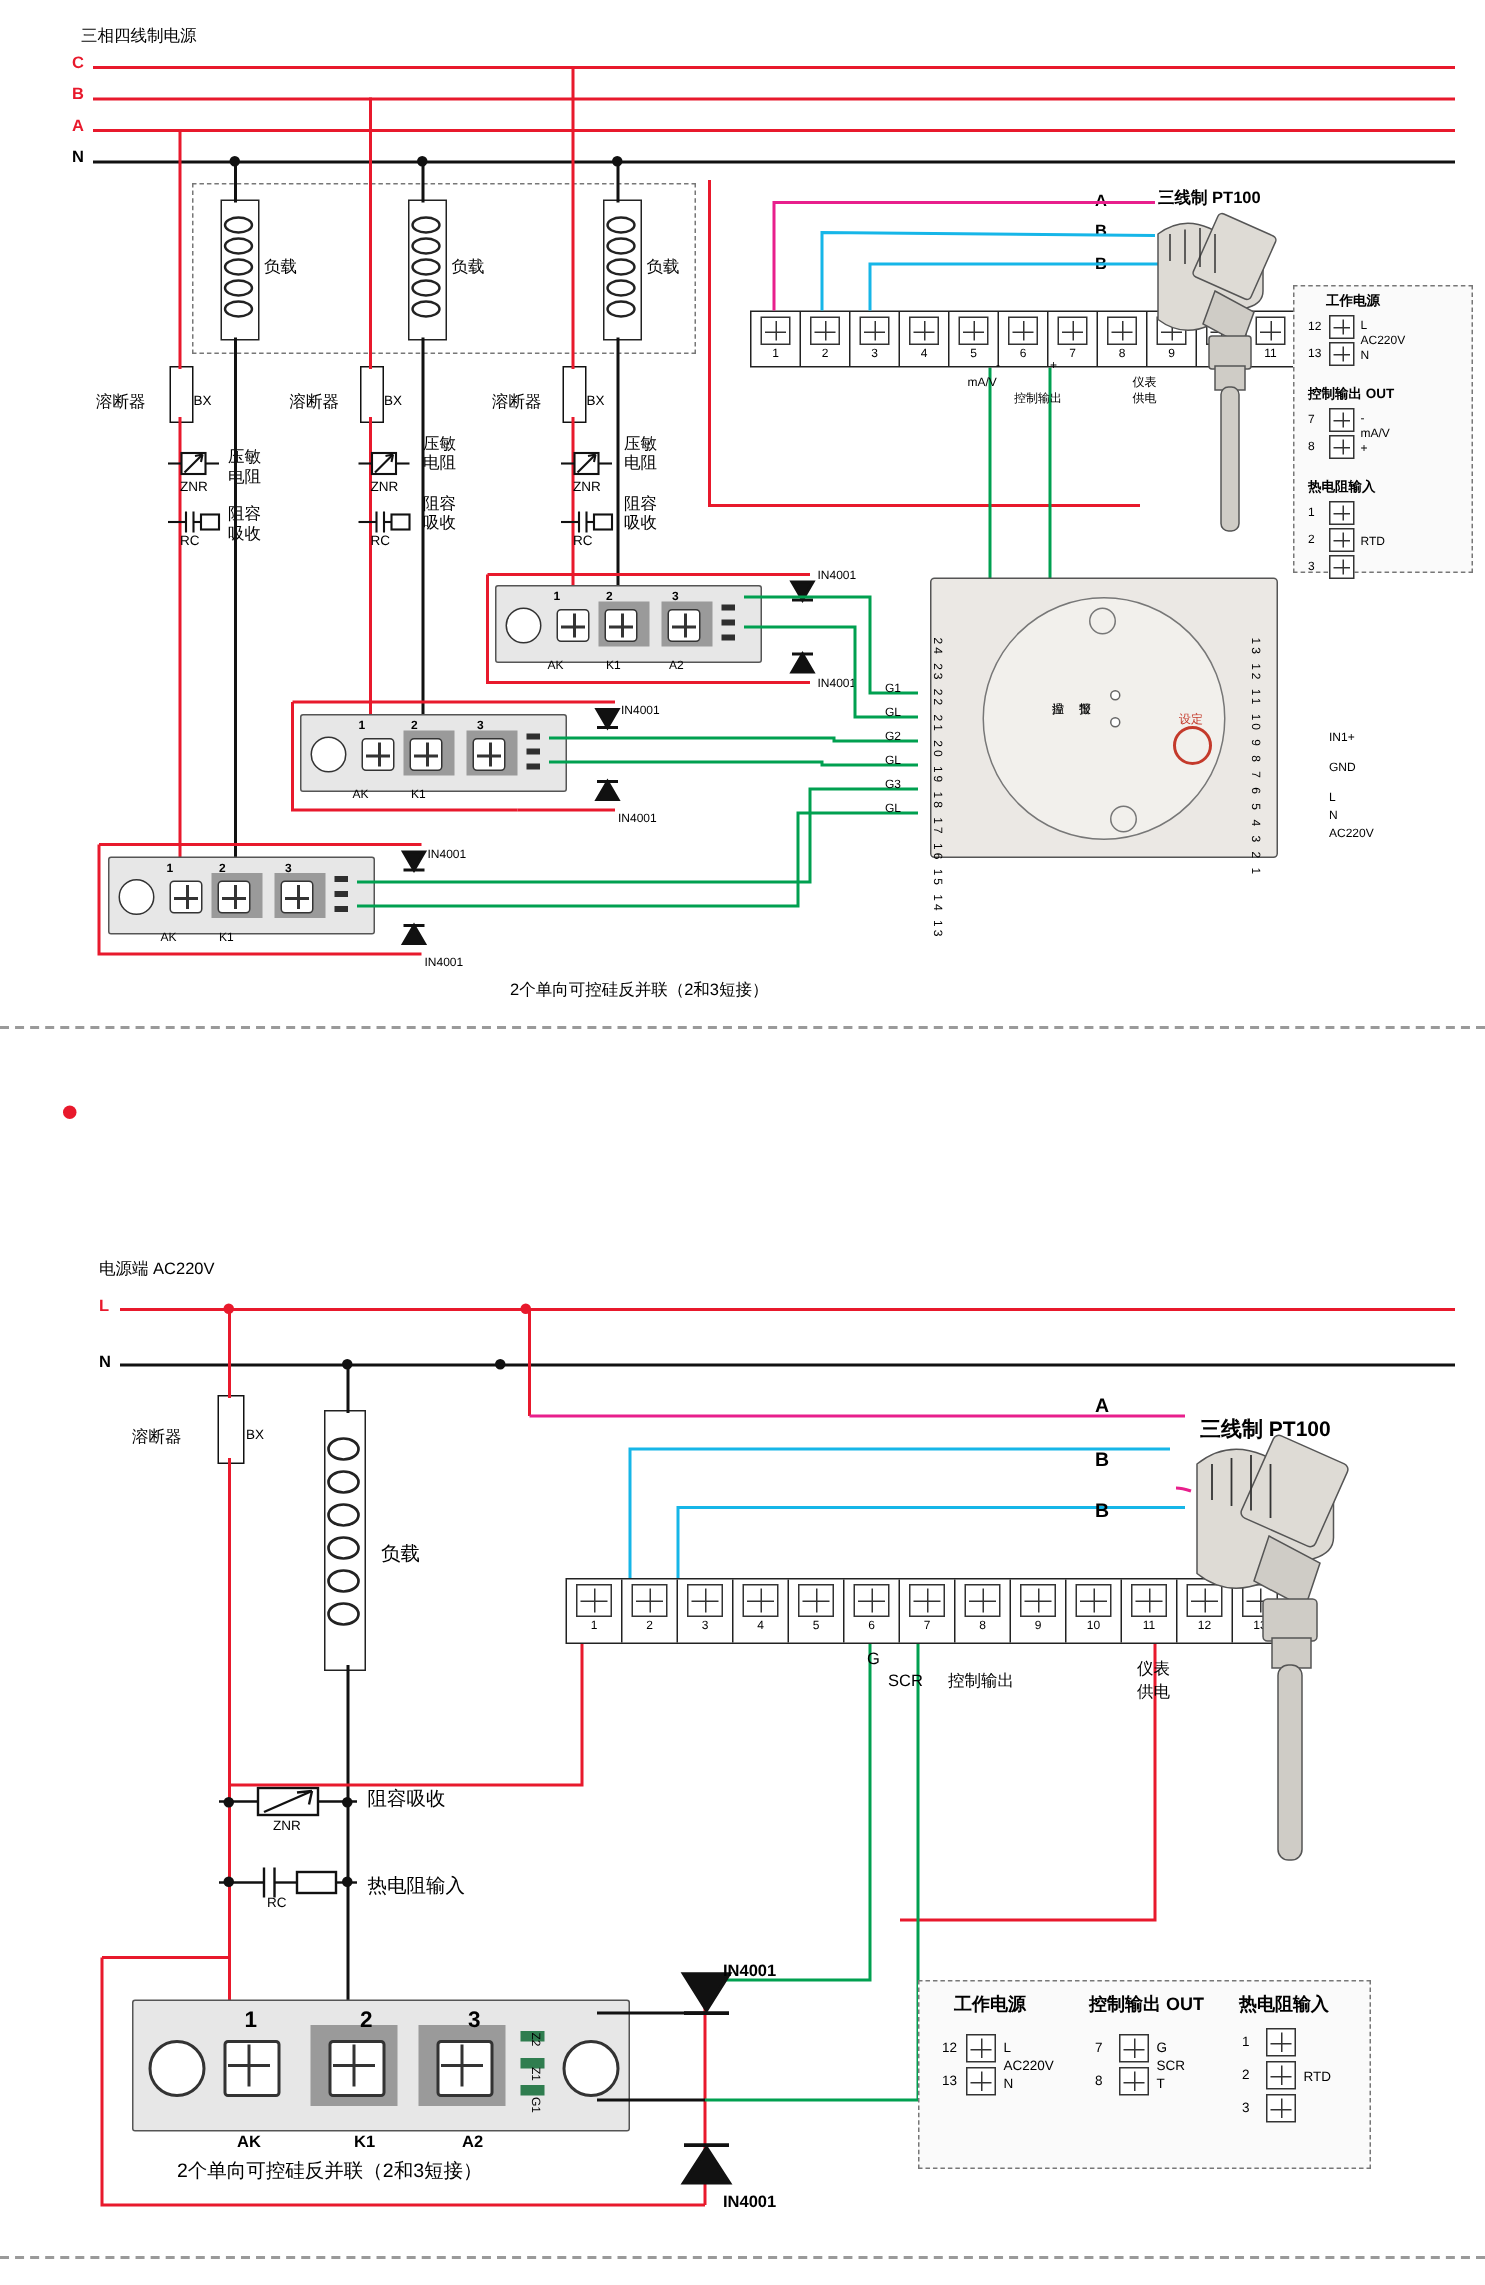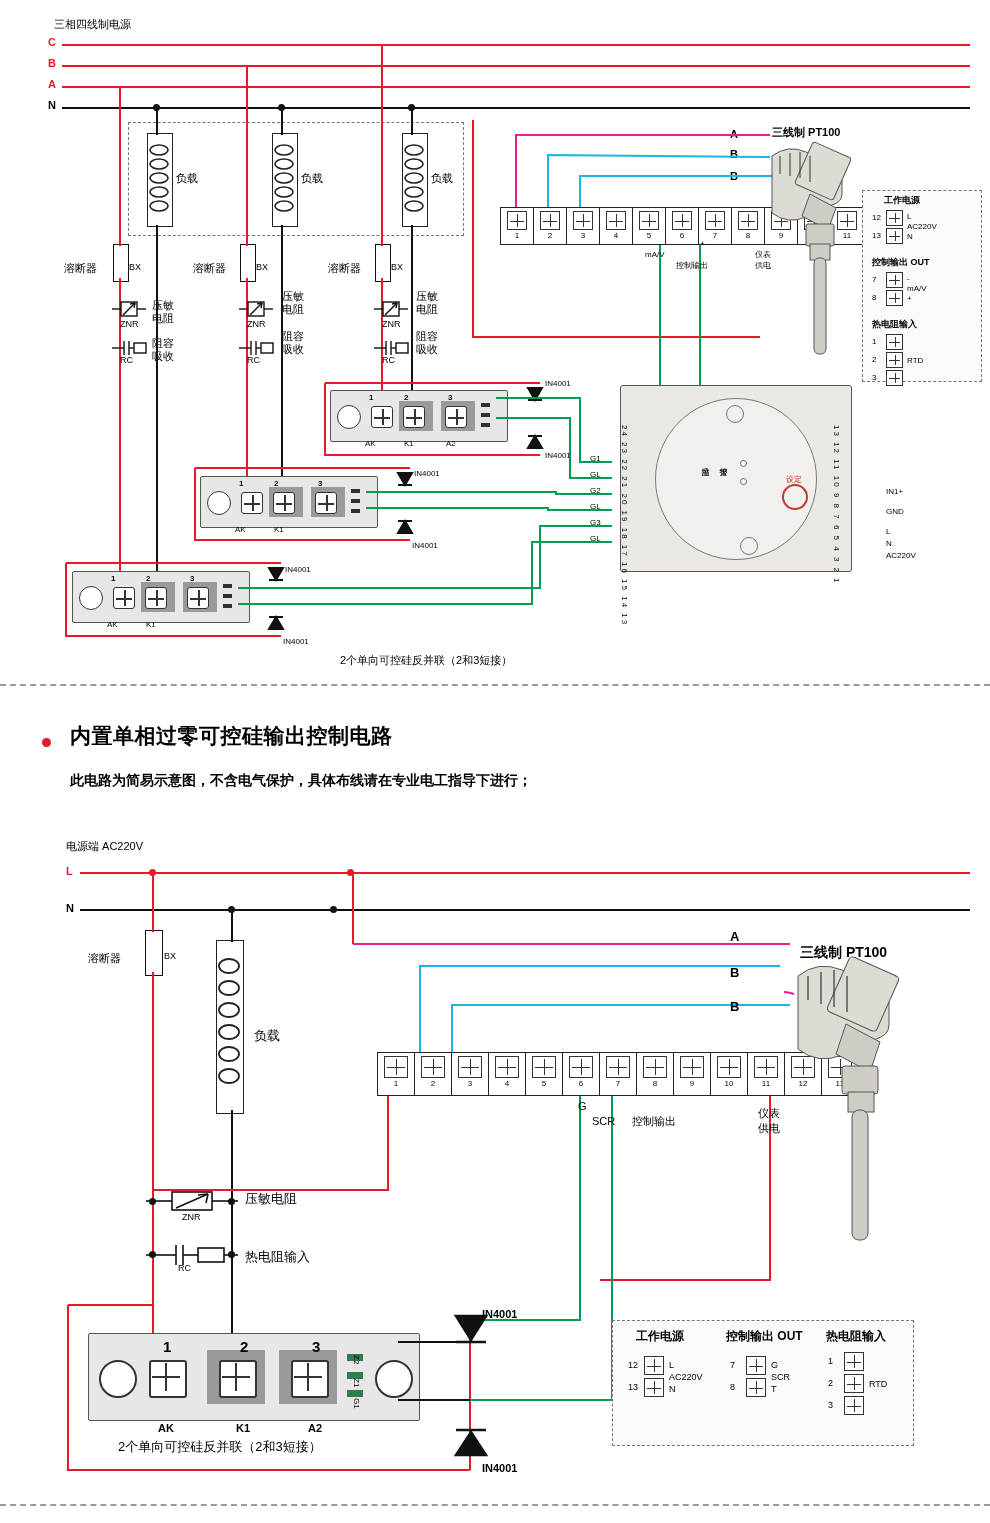--- a/index.html
+++ b/index.html
@@ -511,22 +511,20 @@
   <div class="abs lbl-xs" style="left:886px;top:508px;">GND</div>
   <div class="abs lbl-xs" style="left:886px;top:528px;">L</div>
   <div class="abs lbl-xs" style="left:886px;top:540px;">N</div>
   <div class="abs lbl-xs" style="left:886px;top:552px;">AC220V</div>
 
   <div class="abs lbl" style="left:340px;top:654px;">2个单向可控硅反并联（2和3短接）</div>
 
   <div class="divider" style="top:684px;"></div>
 
   <div class="abs" style="left:42px;top:733px;"><span class="bullet"></span></div>
-  <div class="abs heading" style="left:70px;top:722px;">内置单相过零可控硅输出控制电路</div>
-  <div class="abs sub" style="left:70px;top:772px;">此电路为简易示意图，不含电气保护，具体布线请在专业电工指导下进行；</div>
 
   <div class="abs lbl" style="left:66px;top:840px;">电源端  AC220V</div>
   <div class="abs lbl bold red" style="left:66px;top:865px;">L</div>
   <div class="abs lbl bold" style="left:66px;top:902px;">N</div>
   <div class="hline" style="left:80px;top:872px;width:890px;"></div>
   <div class="hline blk" style="left:80px;top:909px;width:890px;"></div>
   <div class="dot r" style="left:149px;top:869px;"></div>
   <div class="dot r" style="left:347px;top:869px;"></div>
   <div class="dot" style="left:228px;top:906px;"></div>
   <div class="dot" style="left:330px;top:906px;"></div>
@@ -560,21 +558,21 @@
       <line x1="0" y1="15" x2="26" y2="15"></line>
           <line x1="66" y1="15" x2="92" y2="15"></line>
       <rect x="26" y="6" width="40" height="18"></rect>
           <line x1="30" y1="22" x2="62" y2="8"></line>
           <line x1="62" y1="8" x2="52" y2="9"></line>
           <line x1="62" y1="8" x2="60" y2="17"></line>
     </g>
       </svg>
   </div>
   <div class="abs lbl-s" style="left:182px;top:1213px;">ZNR</div>
-  <div class="abs lbl" style="left:245px;top:1192px;font-size:13px;">压敏电阻</div>
+  <div class="abs lbl" style="left:245px;top:1192px;font-size:13px;">阻容吸收</div>
   <div class="dot" style="left:149px;top:1198px;"></div>
   <div class="dot" style="left:228px;top:1198px;"></div>
 
   <div class="abs" style="left:146px;top:1242px;">
     <svg width="92" height="26" viewBox="0 0 92 26">
         <g stroke="#111" stroke-width="1.6" fill="none">
       <line x1="0" y1="13" x2="30" y2="13"></line>
           <line x1="30" y1="3" x2="30" y2="23"></line>
           <line x1="37" y1="3" x2="37" y2="23"></line>
           <line x1="37" y1="13" x2="52" y2="13"></line>

